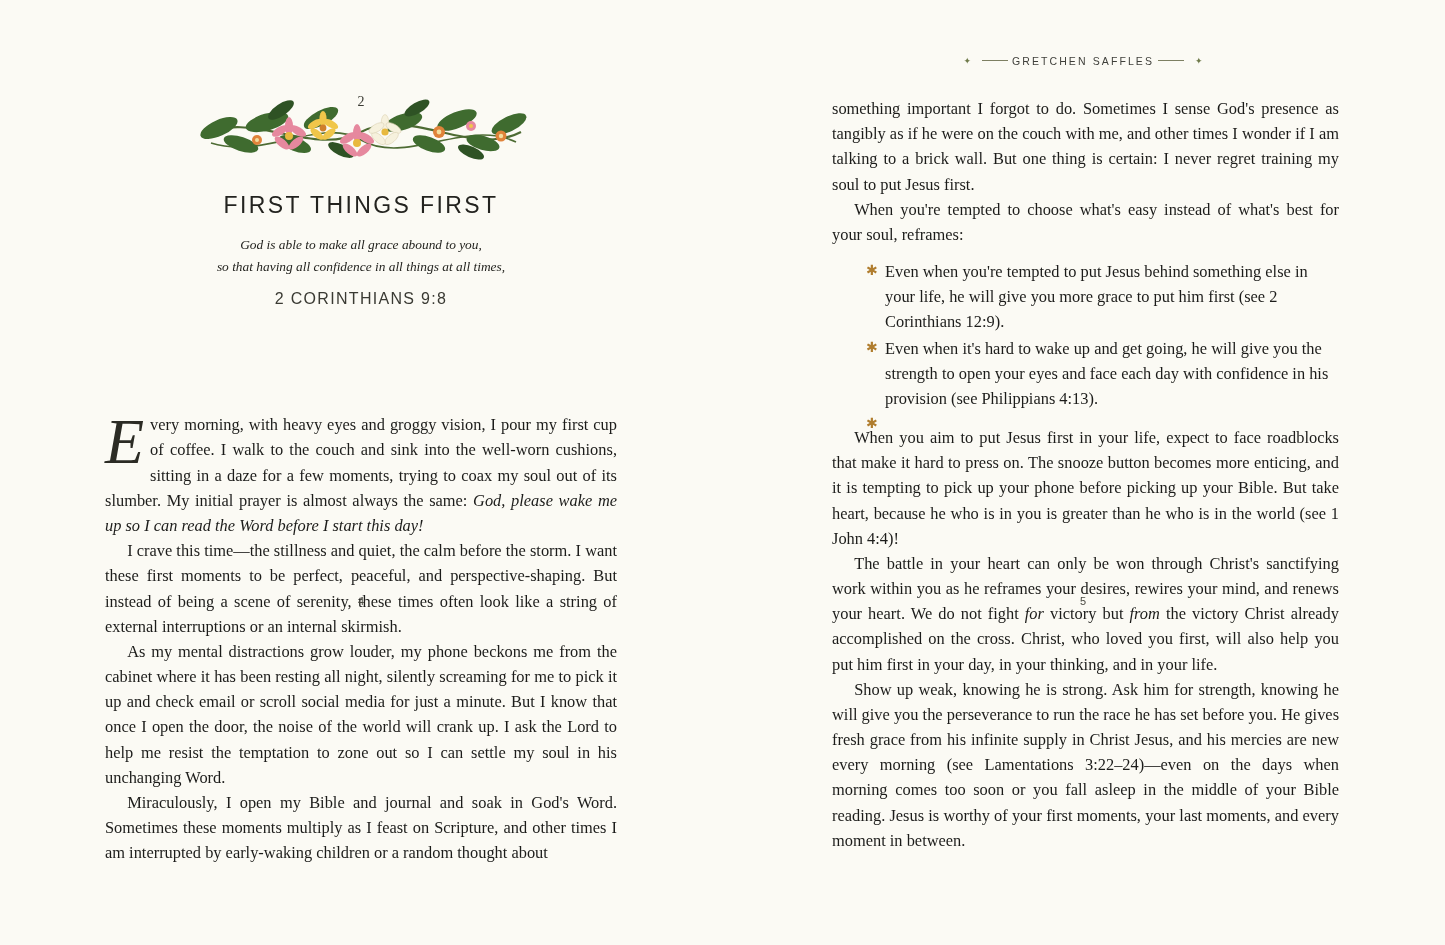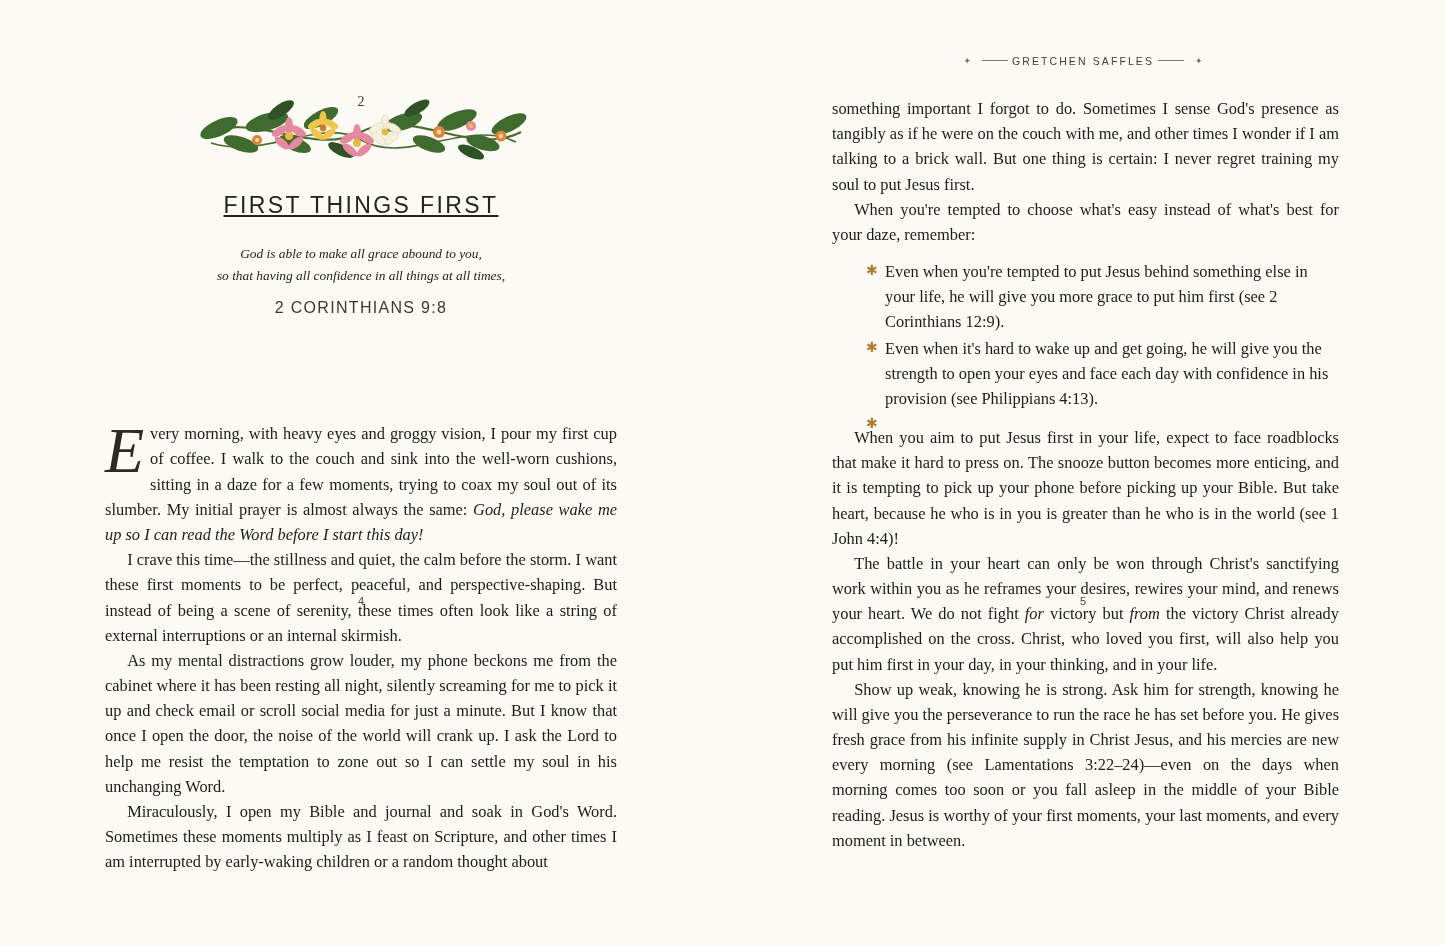--- a/index.html
+++ b/index.html
@@ -78,24 +78,23 @@
     color: #3a3a33;
     z-index: 5;
   }
   .chapter-title {
     margin-top: 24px;
     font-family: "Liberation Sans", sans-serif;
     font-size: 23px;
     letter-spacing: 2.4px;
     color: #23231f;
     font-weight: 400;
-    text-decoration: underline;
   }
   .epigraph {
-    margin: 24px auto 0;
+    margin: 15px auto 0;
     width: 300px;
     font-style: italic;
     font-size: 13.4px;
     line-height: 1.62;
     color: #23231f;
   }
   .epigraph-ref {
     margin-top: 9px;
     font-family: "Liberation Sans", sans-serif;
     font-style: normal;
@@ -284,21 +283,21 @@
   </div>
 
   <div class="page page-right">
 
     <div class="running-head">
       <span class="orn">✦</span><span class="rule"></span><span>GRETCHEN SAFFLES</span><span class="rule"></span><span class="orn">✦</span>
     </div>
 
     <div class="body-text">
       <p class="first">something important I forgot to do. Sometimes I sense God's presence as tangibly as if he were on the couch with me, and other times I wonder if I am talking to a brick wall. But one thing is certain: I never regret training my soul to put Jesus first.</p>
-      <p>When you're tempted to choose what's easy instead of what's best for your daze, remember:</p>
+      <p>When you're tempted to choose what's easy instead of what's best for your soul, reframes:</p>
 
       <ul class="bullets">
         <li><span class="star">✱</span><span>Even when you're tempted to put Jesus behind something else in your life, he will give you more grace to put him first (see 2 Corinthians 12:9).</span></li>
         <li><span class="star">✱</span><span>Even when it's hard to wake up and get going, he will give you the strength to open your eyes and face each day with confidence in his provision (see Philippians 4:13).</span></li>
         <li><span class="star">✱</span></li>
       </ul>
 
       <p>When you aim to put Jesus first in your life, expect to face roadblocks that make it hard to press on. The snooze button becomes more enticing, and it is tempting to pick up your phone before picking up your Bible. But take heart, because he who is in you is greater than he who is in the world (see 1 John 4:4)!</p>
       <p><span>The battle in your heart can only be won through Christ's sanctifying work within you as he reframes your desires, rewires your mind, and renews your heart. We do not fight </span><i>for</i><span> victory but </span><i>from</i><span> the victory Christ already accomplished on the cross. Christ, who loved you first, will also help you put him first in your day, in your thinking, and in your life.</span></p>
       <p>Show up weak, knowing he is strong. Ask him for strength, knowing he will give you the perseverance to run the race he has set before you. He gives fresh grace from his infinite supply in Christ Jesus, and his mercies are new every morning (see Lamentations 3:22–24)—even on the days when morning comes too soon or you fall asleep in the middle of your Bible reading. Jesus is worthy of your first moments, your last moments, and every moment in between.</p>

